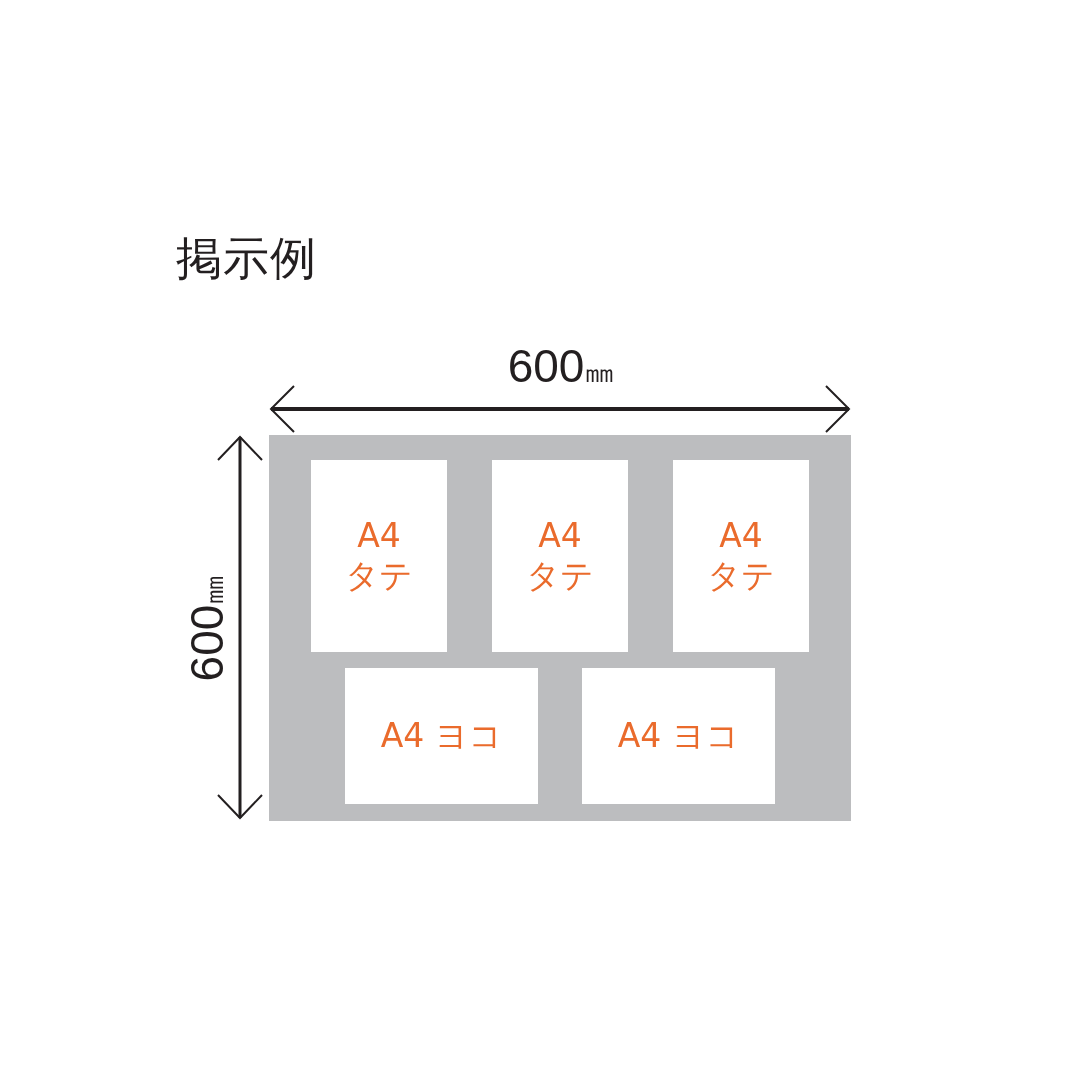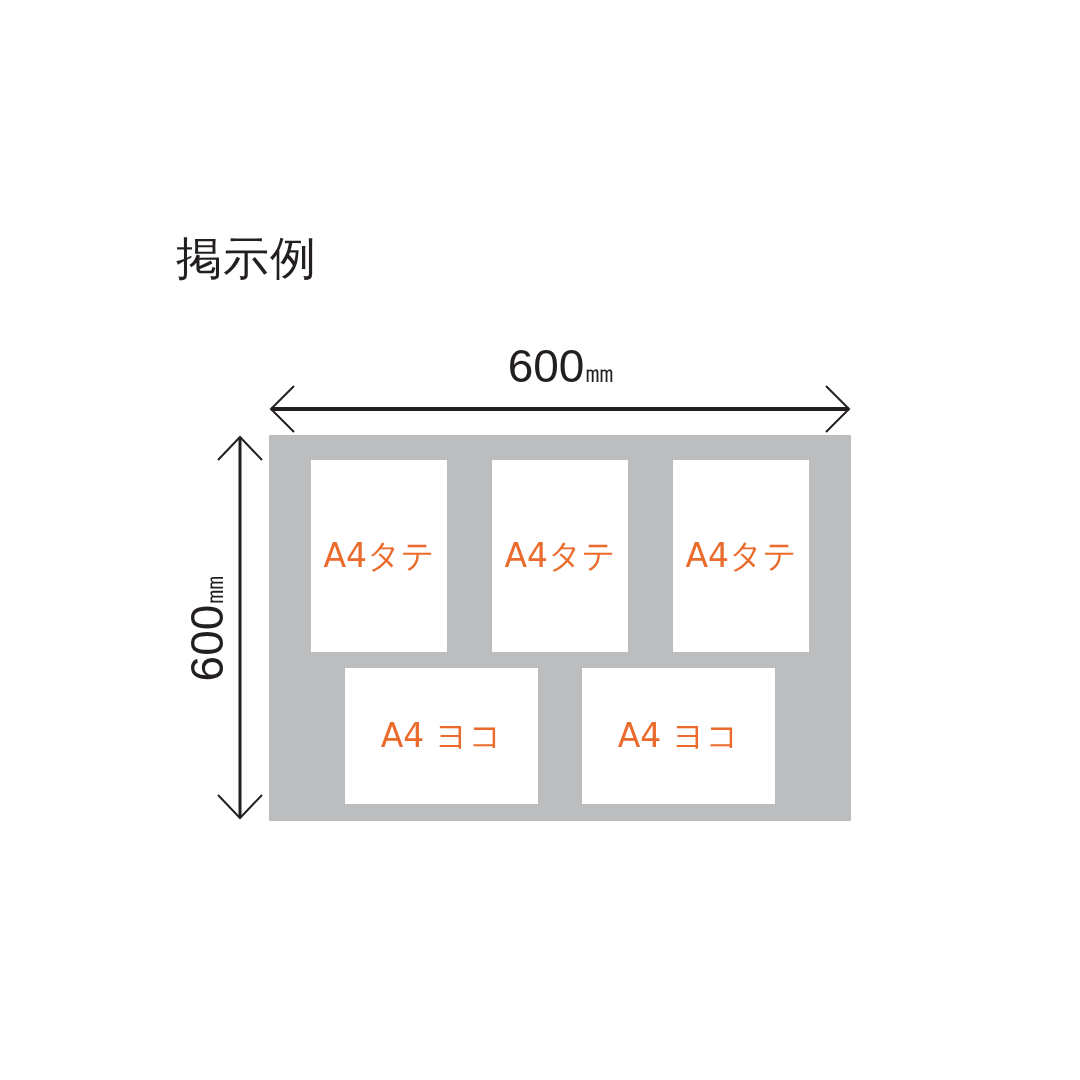--- a/index.html
+++ b/index.html
@@ -9,21 +9,21 @@
            color:#231f20; letter-spacing:1px; line-height:60px; }
   .dim-h-label { position:absolute; left:470px; top:338px; width:180px; text-align:center;
                  font-family:"Liberation Sans", sans-serif; font-size:46px; color:#231f20; line-height:56px; }
   .dim-h-label .unit, .dim-v-label .unit { font-size:30px; letter-spacing:-2px; }
   .dim-v-label { position:absolute; left:120px; top:598px; width:180px; text-align:center;
                  font-family:"Liberation Sans", sans-serif; font-size:46px; color:#231f20; line-height:56px;
                  transform:rotate(-90deg); }
   svg.arrows { position:absolute; left:0; top:0; }
   .board { position:absolute; left:269px; top:435px; width:582px; height:386px; background:#bcbdbf; }
   .sheet { position:absolute; background:#ffffff; display:flex; align-items:center; justify-content:center;
-           flex-direction:row; color:#ea6b2c; font-size:33px; line-height:40px; text-align:center; }
+           flex-direction:column; color:#ea6b2c; font-size:33px; line-height:40px; text-align:center; }
   .sheet span { display:block; }
 </style>
 </head>
 <body>
 
 <div class="title">掲示例</div>
 
 <div class="dim-h-label"><span>600</span><span class="unit">㎜</span></div>
 
 <div class="dim-v-label"><span>600</span><span class="unit">㎜</span></div>

